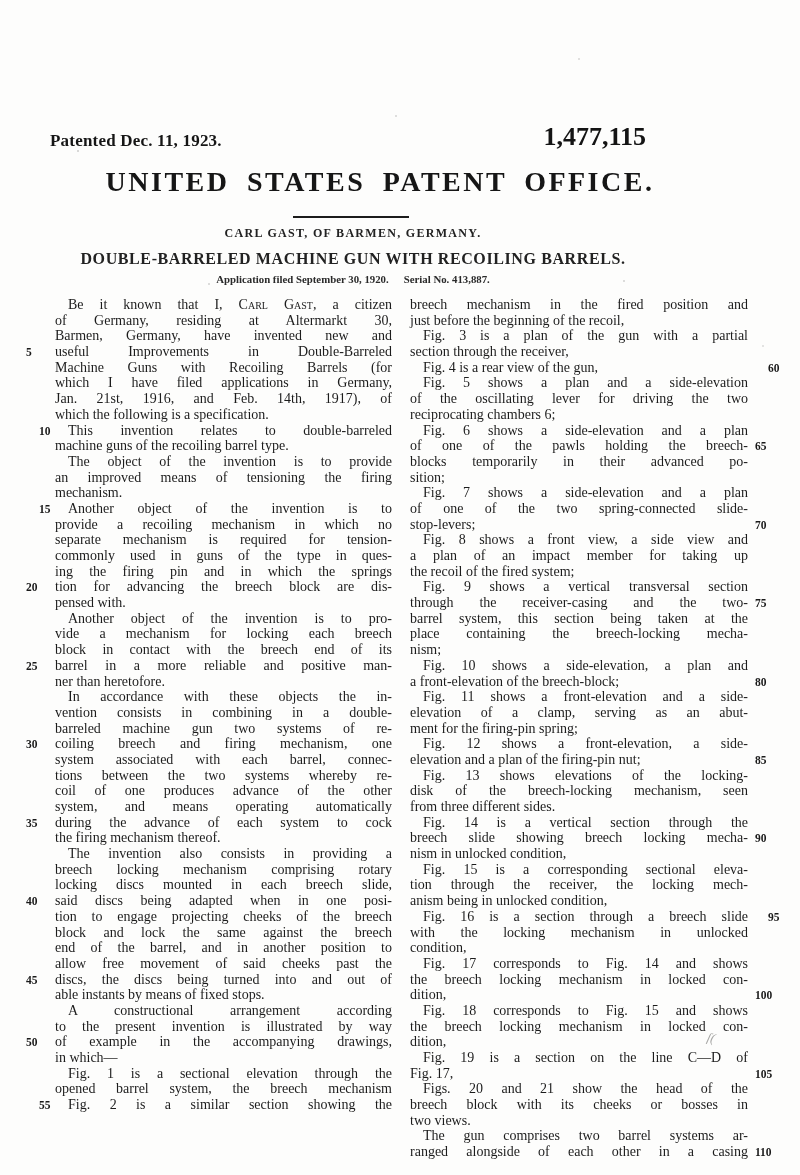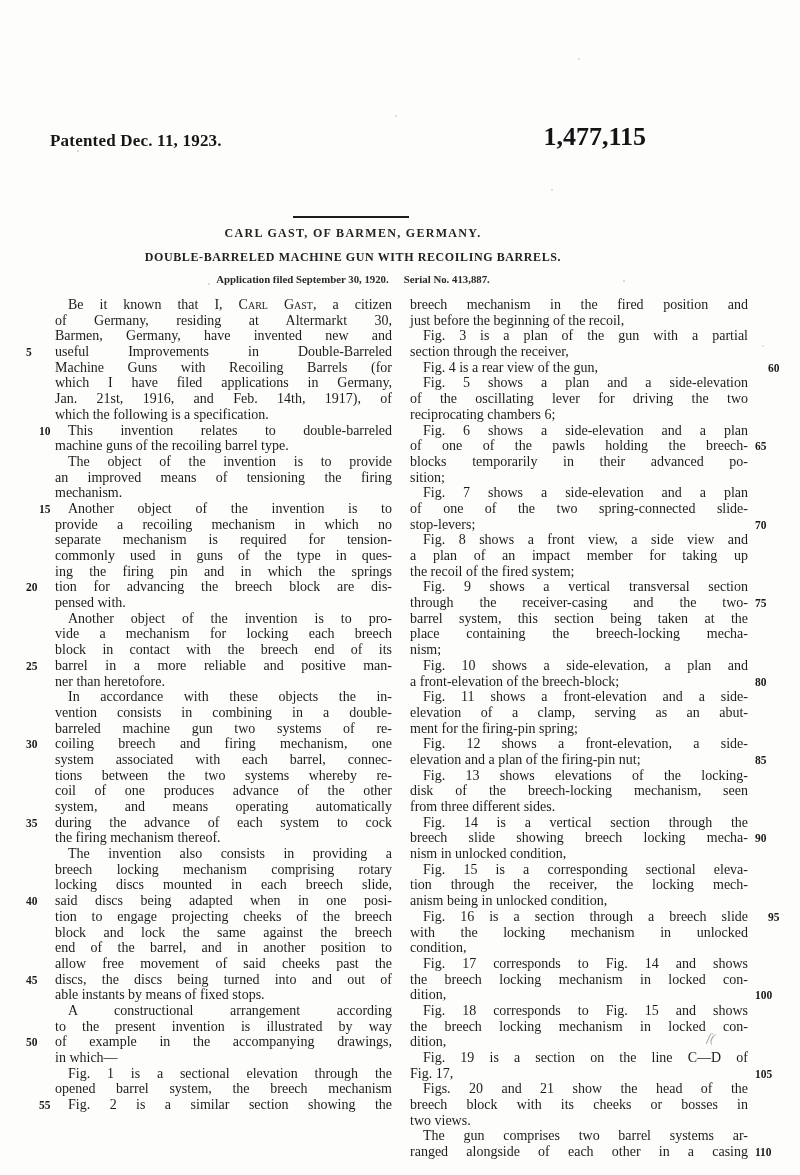--- a/index.html
+++ b/index.html
@@ -13,21 +13,21 @@
     position:absolute; left:0; top:166px; width:760px; text-align:center;
     font-size:28px; font-weight:bold; letter-spacing:2.5px; word-spacing:8px; color:#161616;
   }
   .rule { position:absolute; left:293px; top:216px; width:116px; height:2px; background:#1c1c1c; }
   .inventor {
     position:absolute; left:0; top:226px; width:706px; text-align:center;
     font-size:12px; font-weight:bold; letter-spacing:1.3px; color:#222;
   }
   .invention {
     position:absolute; left:0; top:250px; width:706px; text-align:center;
-    font-size:12px; font-weight:bold; letter-spacing:.6px; color:#222;
+    font-size:16px; font-weight:bold; letter-spacing:.6px; color:#222;
   }
   .application {
     position:absolute; left:0; top:273px; width:706px; text-align:center;
     font-size:10.8px; font-weight:bold; color:#2a2a2a;
   }
   .application .serial { margin-left:15px; }
   .col { position:absolute; top:297px; }
   .col.leftcol  { left:55px;  width:337px; }
   .col.rightcol { left:410px; width:338px; }
   .line {
@@ -54,20 +54,21 @@
                 501px -92px 0 #cecccc, 474px 39px 0 #cccccb, 685px 195px 0 #d2d2d0;
   }
 </style>
 </head>
 <body>
 
 <div class="page">
   <div class="speckles"></div>
   <div class="patented">Patented Dec. 11, 1923.</div>
   <div class="patnum">1,477,115</div>
+  <div class="office-title">UNITED STATES PATENT OFFICE.</div>
   <div class="rule"></div>
   <div class="inventor">CARL GAST, OF BARMEN, GERMANY.</div>
   <div class="invention">DOUBLE-BARRELED MACHINE GUN WITH RECOILING BARRELS.</div>
   <div class="application">
     <span>Application filed September 30, 1920.</span><span class="serial">Serial No. 413,887.</span>
   </div>
   <div class="col leftcol">
       <div class="line just ind"><span><span>Be it known that I, </span><span class="sc">Carl Gast</span><span>, a citizen</span></span></div>
       <div class="line just"><span>of Germany, residing at Altermarkt 30,</span></div>
       <div class="line just"><span>Barmen, Germany, have invented new and</span></div>

